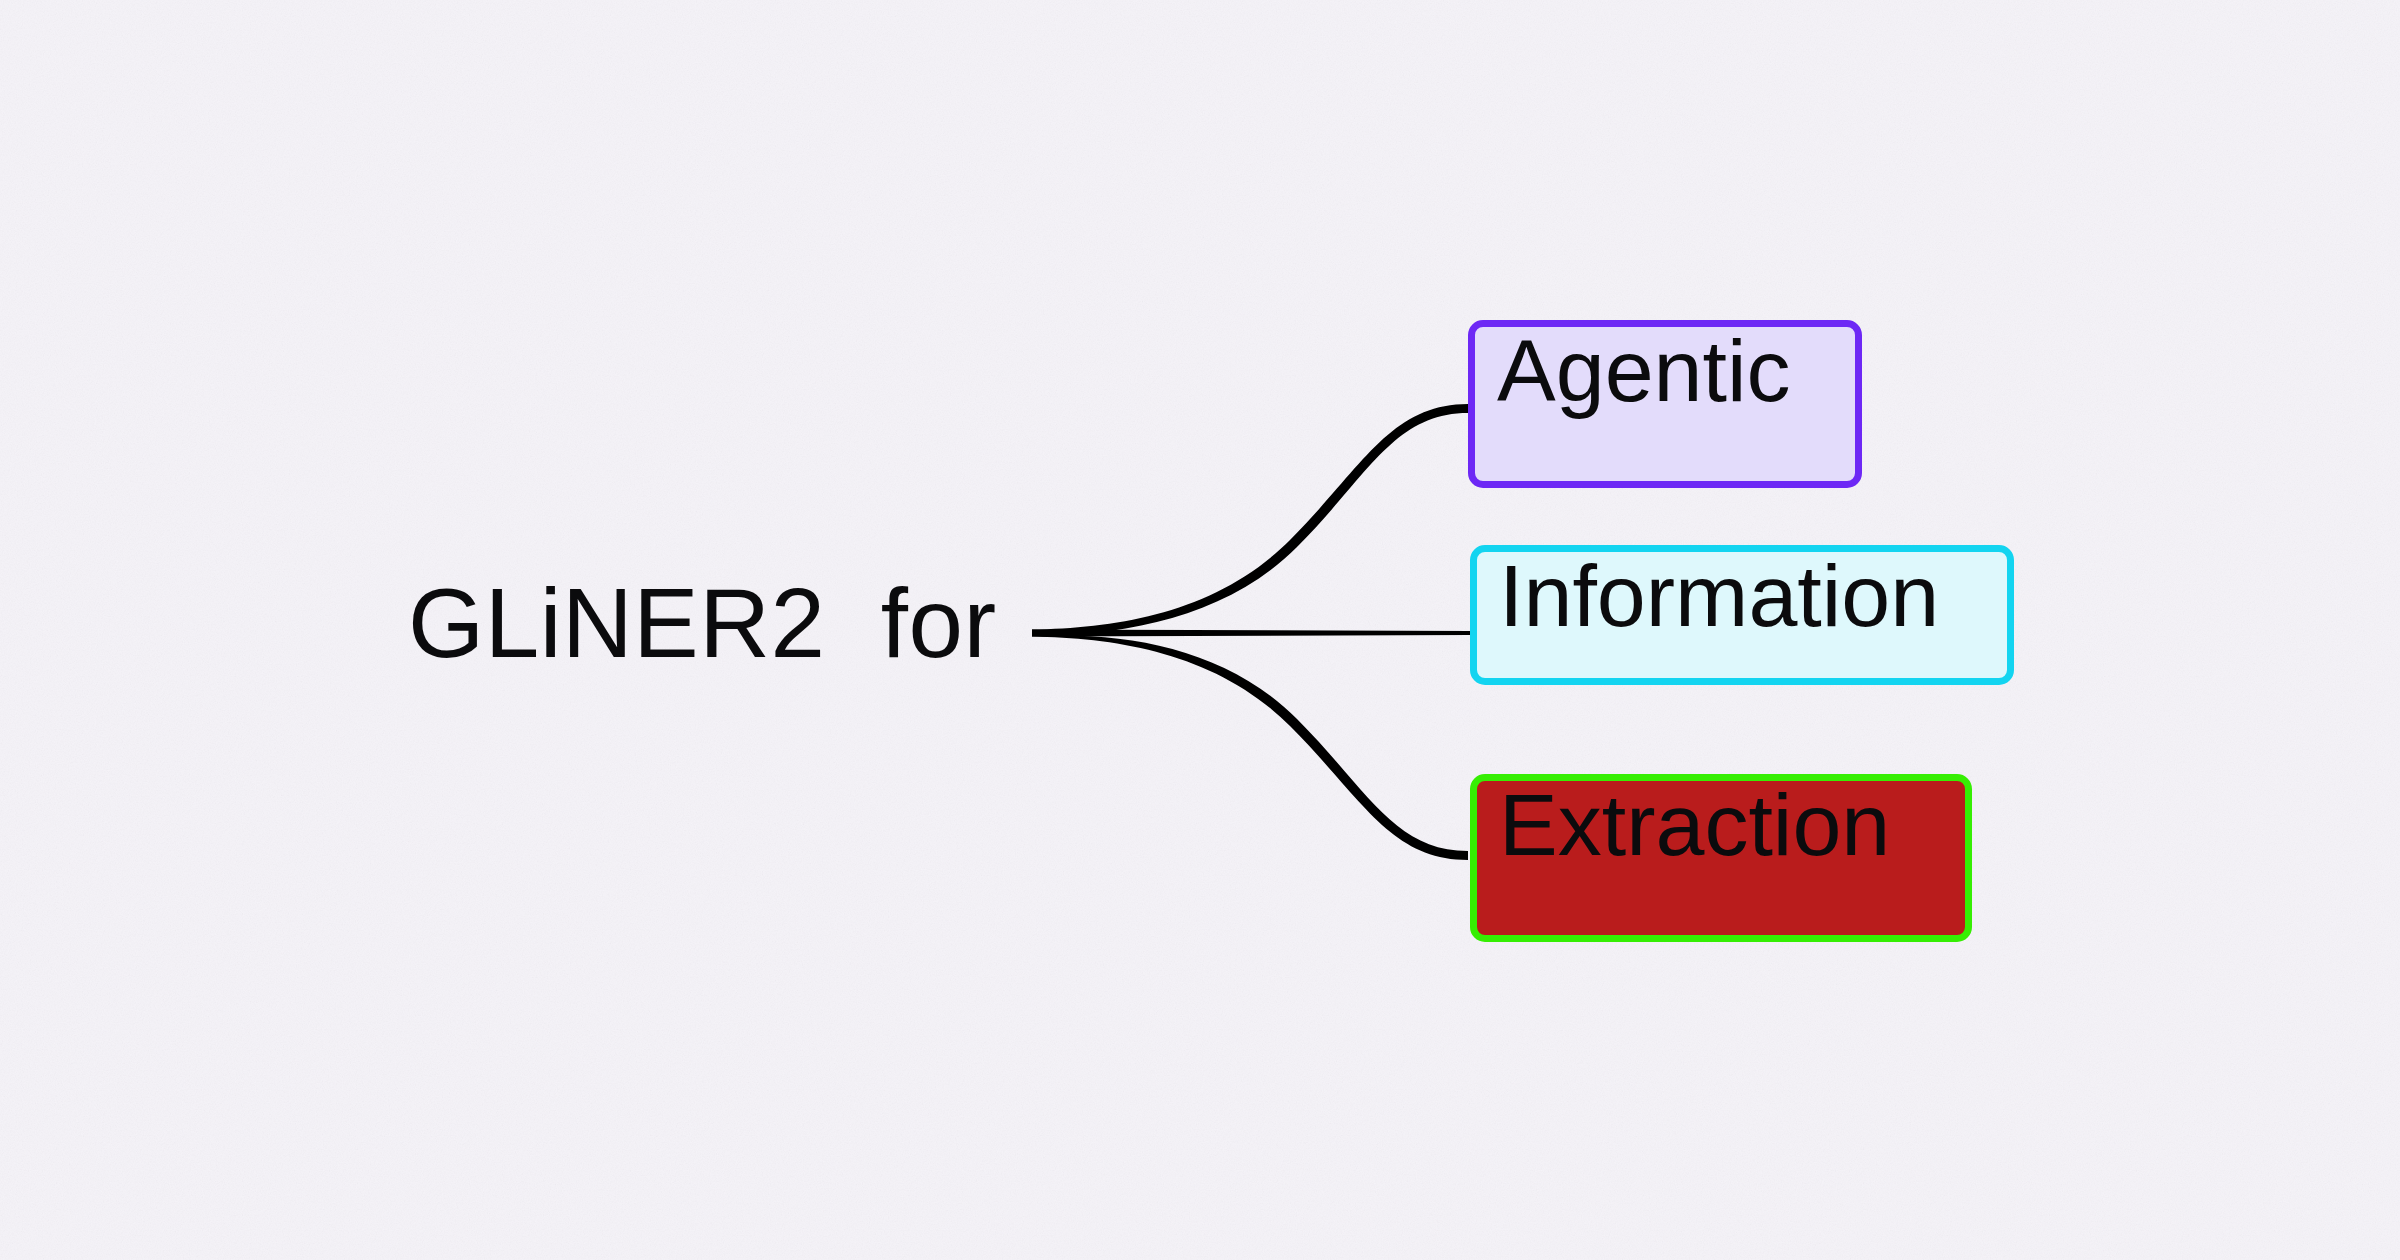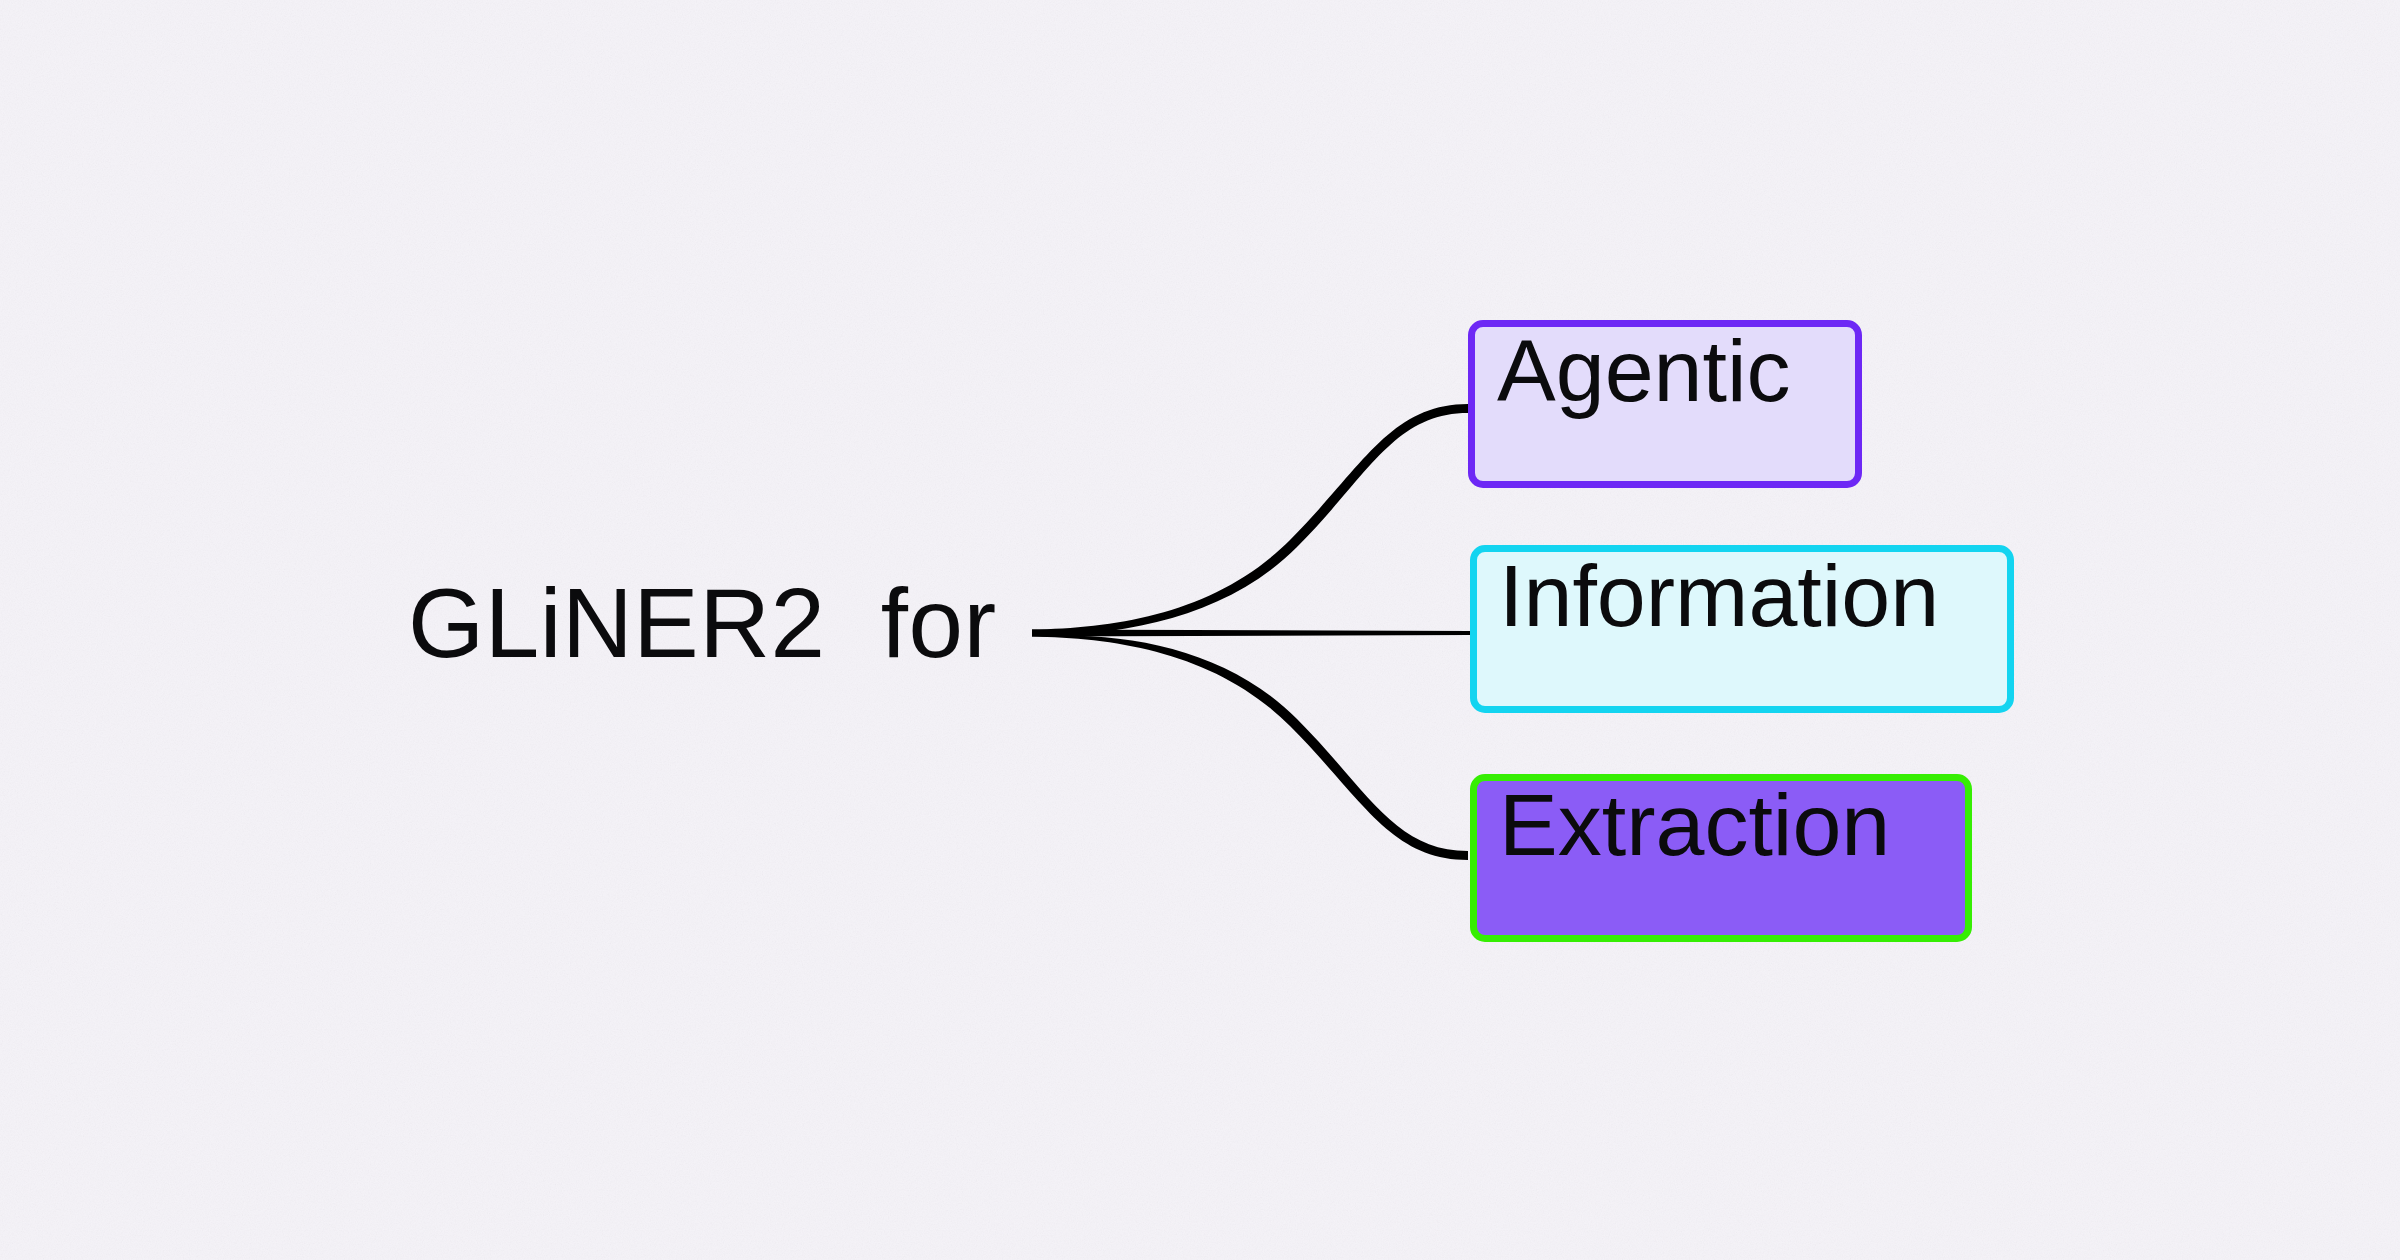--- a/index.html
+++ b/index.html
@@ -105,21 +105,21 @@
              C 1218,654.0 1120,638.0 1032,636.5
              Z"></path>
   </svg>
 
   <div class="root-label" style="font-size: 98px; color: rgb(11, 11, 13);">GLiNER2  for</div>
 
   <div class="node" id="node-agentic" style="border-color: rgb(109, 40, 245); background: rgb(227, 220, 251); left: 1468px; top: 320px; width: 394px; height: 168px; border-width: 7px; border-radius: 15px;">
     <span class="node-label" style="color: rgb(11, 11, 13);">Agentic</span>
   </div>
 
-  <div class="node" id="node-information" style="border-color: rgb(19, 212, 240); background: rgb(222, 248, 252); left: 1470px; top: 545px; width: 544px; height: 168px; border-width: 7px; border-radius: 15px;">
+  <div class="node" id="node-information" style="border-color: rgb(19, 212, 240); background: rgb(222, 248, 252); left: 1470px; top: 545px; width: 544px; height: 140px; border-width: 7px; border-radius: 15px;">
     <span class="node-label" style="color: rgb(11, 11, 13);">Information</span>
   </div>
 
-  <div class="node" id="node-extraction" style="border-color: rgb(54, 238, 3); background: #8b5cf6; left: 1470px; top: 774px; width: 502px; height: 168px; border-width: 7px; border-radius: 15px;">
+  <div class="node" id="node-extraction" style="border-color: rgb(54, 238, 3); background: #b91c1c; left: 1470px; top: 774px; width: 502px; height: 168px; border-width: 7px; border-radius: 15px;">
     <span class="node-label" style="color: rgb(11, 11, 13);">Extraction</span>
   </div>
 
 </div>
 
 </body></html>

